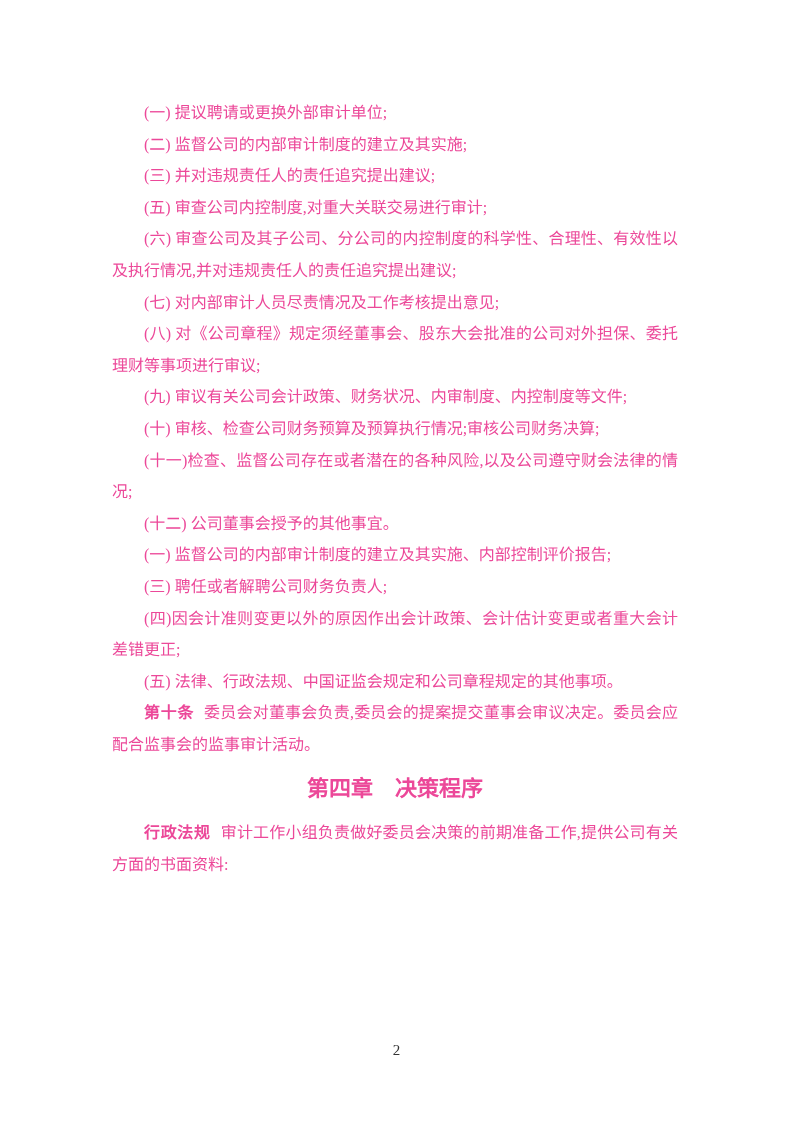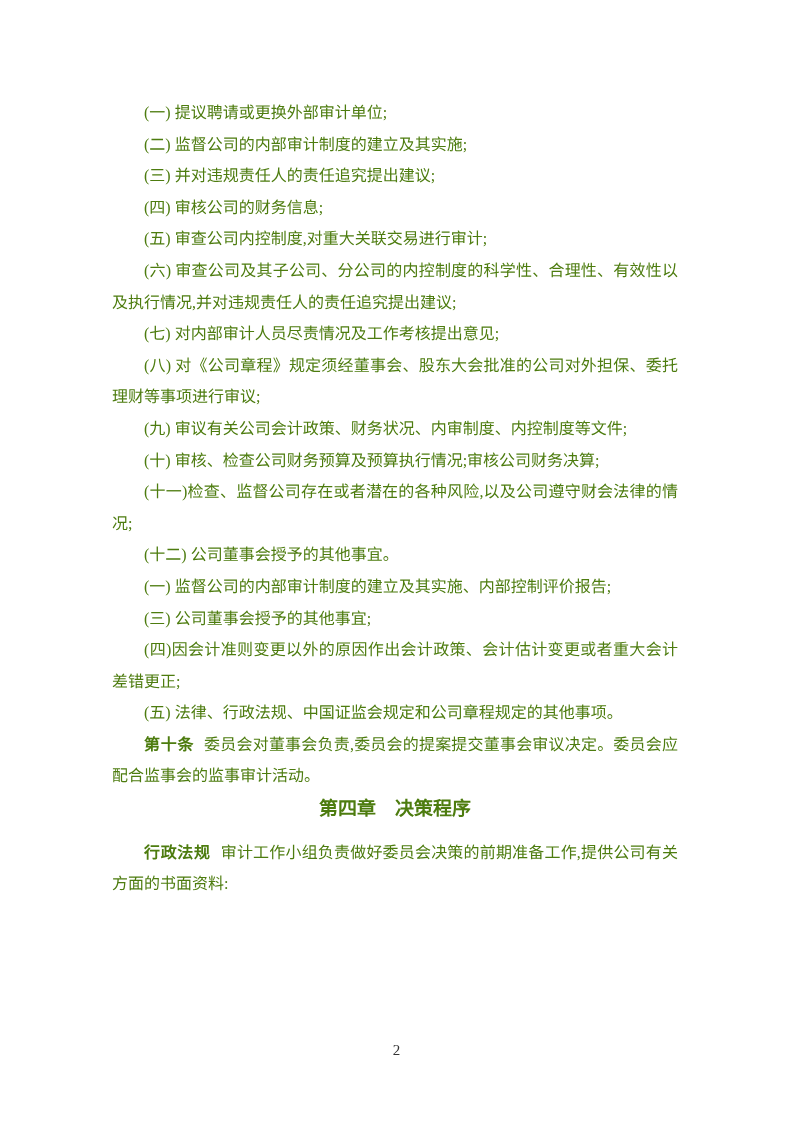--- a/index.html
+++ b/index.html
@@ -13,38 +13,38 @@
     width: 793px; height: 1122px;
     background: #ffffff;
     overflow: hidden;
     box-sizing: border-box;
   }
   .doc-body {
     position: absolute;
     top: 97px;
     left: 112px;
     width: 566px;
-    color: #4d7c0f;
+    color: #ec4899;
     font-size: 16px;
     line-height: 31.6px;
     text-align: justify;
   }
   .para {
     margin: 0;
     text-indent: 2em;
     text-align: justify;
   }
   .para .lbl {
     font-weight: bold;
     margin-right: 10px;
     letter-spacing: 0.5px;
   }
   .chapter {
-    margin: 1px 0 12px 0;
-    font-size: 19px;
+    margin: 13px 0 12px 0;
+    font-size: 22px;
     font-weight: bold;
     text-align: center;
     text-indent: 0;
     line-height: 31.6px;
   }
   .page-footer {
     position: absolute;
     top: 1040px;
     left: 0;
     width: 793px;
@@ -55,31 +55,30 @@
   }
 </style>
 </head>
 <body>
 
 <div class="page">
   <div class="doc-body">
       <p class="para"><span>(一) 提议聘请或更换外部审计单位;</span></p>
       <p class="para"><span>(二) 监督公司的内部审计制度的建立及其实施;</span></p>
       <p class="para"><span>(三) 并对违规责任人的责任追究提出建议;</span></p>
-      <p class="para"><span>(四) 审核公司的财务信息;</span></p>
       <p class="para"><span>(五) 审查公司内控制度,对重大关联交易进行审计;</span></p>
       <p class="para"><span>(六) 审查公司及其子公司、分公司的内控制度的科学性、合理性、有效性以及执行情况,并对违规责任人的责任追究提出建议;</span></p>
       <p class="para"><span>(七) 对内部审计人员尽责情况及工作考核提出意见;</span></p>
       <p class="para"><span>(八) 对《公司章程》规定须经董事会、股东大会批准的公司对外担保、委托理财等事项进行审议;</span></p>
       <p class="para"><span>(九) 审议有关公司会计政策、财务状况、内审制度、内控制度等文件;</span></p>
       <p class="para"><span>(十) 审核、检查公司财务预算及预算执行情况;审核公司财务决算;</span></p>
       <p class="para"><span>(十一)检查、监督公司存在或者潜在的各种风险,以及公司遵守财会法律的情况;</span></p>
       <p class="para"><span>(十二) 公司董事会授予的其他事宜。</span></p>
       <p class="para"><span>(一) 监督公司的内部审计制度的建立及其实施、内部控制评价报告;</span></p>
-      <p class="para"><span>(三) 公司董事会授予的其他事宜;</span></p>
+      <p class="para"><span>(三) 聘任或者解聘公司财务负责人;</span></p>
       <p class="para"><span>(四)因会计准则变更以外的原因作出会计政策、会计估计变更或者重大会计差错更正;</span></p>
       <p class="para"><span>(五) 法律、行政法规、中国证监会规定和公司章程规定的其他事项。</span></p>
       <p class="para"><b class="lbl">第十条</b><span>委员会对董事会负责,委员会的提案提交董事会审议决定。委员会应配合监事会的监事审计活动。</span></p>
       <h3 class="chapter"><span>第四章　决策程序</span></h3>
       <p class="para"><b class="lbl">行政法规</b><span>审计工作小组负责做好委员会决策的前期准备工作,提供公司有关方面的书面资料:</span></p>
     </div>
   <div class="page-footer">2</div>
 </div>
 
 </body></html>

